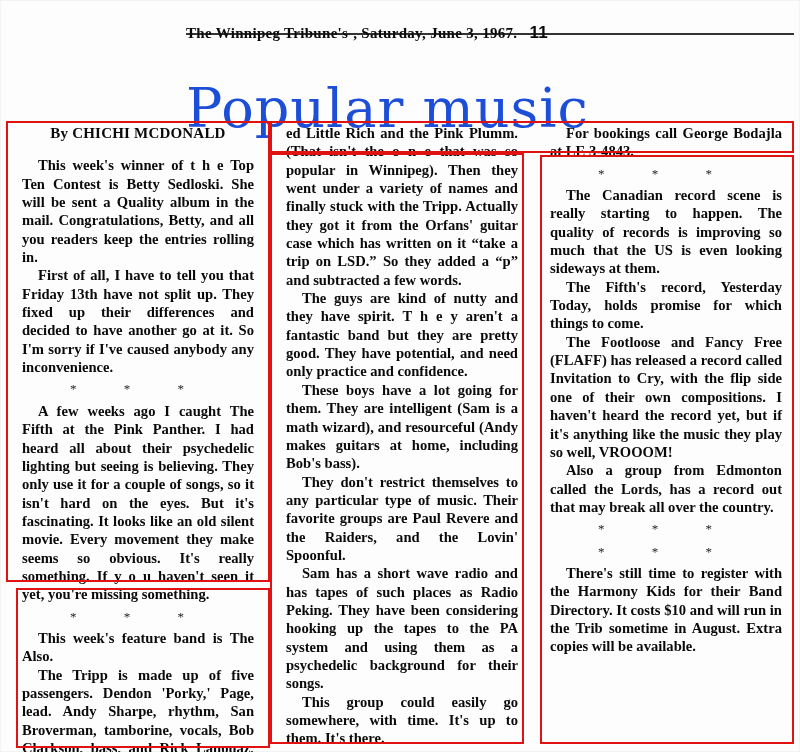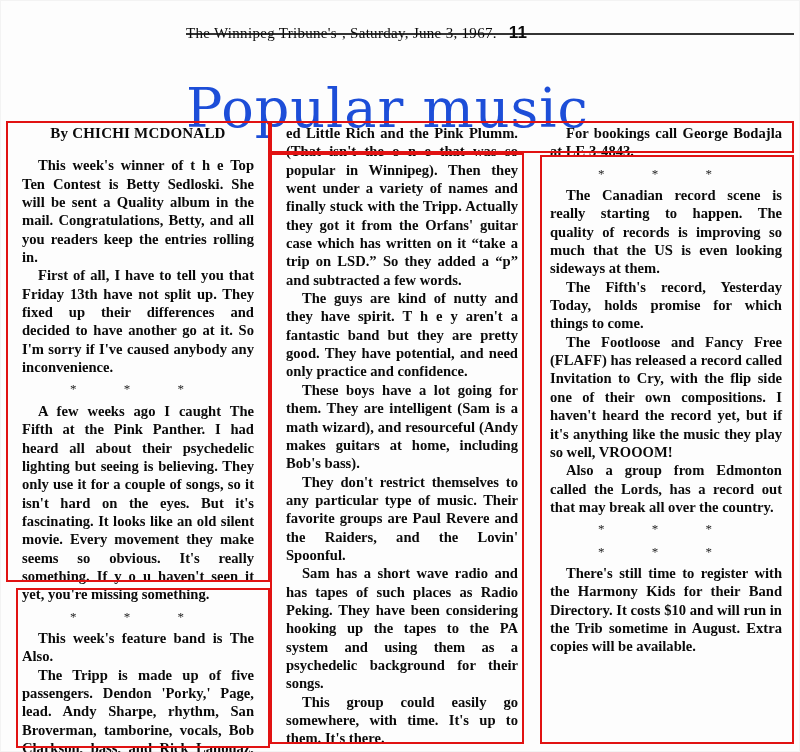--- a/index.html
+++ b/index.html
@@ -24,21 +24,21 @@
     top: 10px;
     width: 608px;
     height: 22px;
     display: flex;
     align-items: baseline;
     justify-content: flex-start;
     white-space: nowrap;
     font-size: 15px;
     letter-spacing: .3px;
   }
-  .masthead .mh-light { font-weight: 400; margin-top: 15px; }
+  .masthead .mh-light { font-weight: 700; margin-top: 15px; }
   .masthead .mh-bold  { font-weight: 700; letter-spacing: .2px; }
   .masthead .mh-page  {
     font-weight: 700;
     font-size: 17px;
     margin-left: 12px;
     font-family: "Liberation Sans", sans-serif;
   }
   .masthead span + span { margin-left: 5px; }
   .masthead-rule {
     position: absolute;

